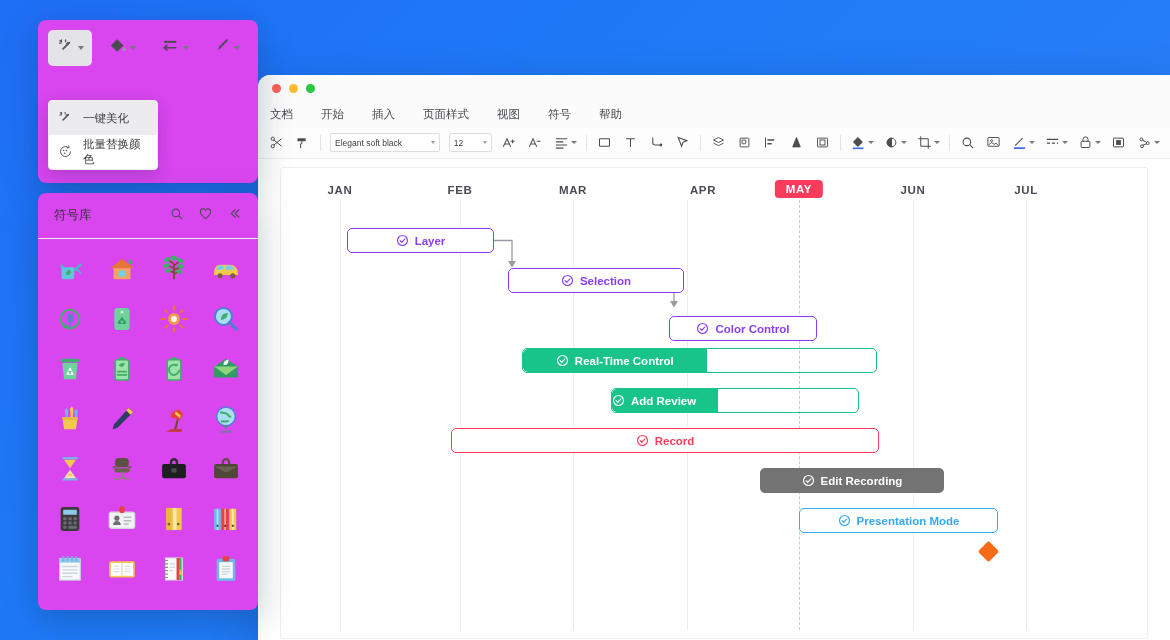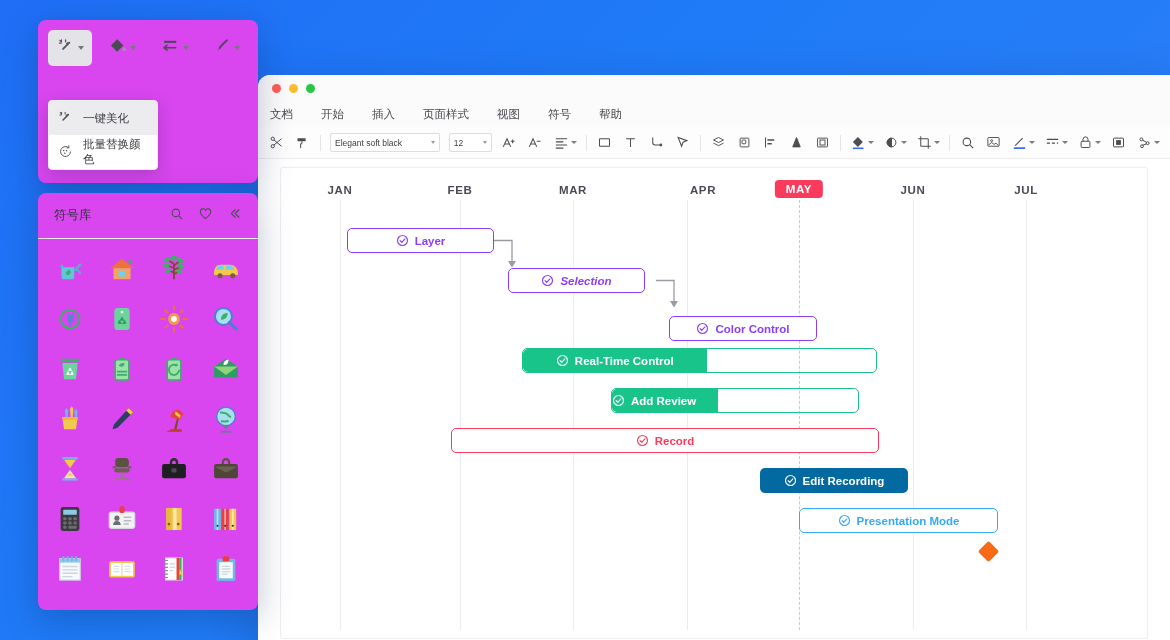--- a/index.html
+++ b/index.html
@@ -491,21 +491,21 @@
         <div class="month" style="left: 745px;">JUL</div>
         <div class="bar outline" style="left: 66px; top: 60px; width: 147px; border: 1.6px solid rgb(139, 61, 250);">
           <span class="lbl" style="color: rgb(139, 61, 250);">
             <svg class="chk" viewBox="0 0 24 24" fill="none" stroke="#8b3dfa" stroke-width="2.1">
               <circle cx="12" cy="12" r="9.2"></circle>
               <path d="M7.6 12.4l3 3 5.8-6.2" stroke-linecap="round"></path>
             </svg>
             <span>Layer</span>
           </span>
         </div>
-        <div class="bar outline" style="left: 227px; top: 100px; width: 137px; border: 1.6px solid rgb(139, 61, 250); font-style: italic;">
+        <div class="bar outline" style="left: 227px; top: 100px; width: 176px; border: 1.6px solid rgb(139, 61, 250);">
           <span class="lbl" style="color: rgb(139, 61, 250);">
             <svg class="chk" viewBox="0 0 24 24" fill="none" stroke="#8b3dfa" stroke-width="2.1">
               <circle cx="12" cy="12" r="9.2"></circle>
               <path d="M7.6 12.4l3 3 5.8-6.2" stroke-linecap="round"></path>
             </svg>
             <span>Selection</span>
           </span>
         </div>
         <div class="bar outline" style="left: 388px; top: 148px; width: 148px; border: 1.6px solid rgb(139, 61, 250);">
           <span class="lbl" style="color: rgb(139, 61, 250);">
@@ -538,21 +538,21 @@
         </div>
         <div class="bar outline" style="left: 170px; top: 260px; width: 428px; border: 1.6px solid rgb(251, 59, 92);">
           <span class="lbl" style="color: rgb(251, 59, 92);">
             <svg class="chk" viewBox="0 0 24 24" fill="none" stroke="#fb3b5c" stroke-width="2.1">
               <circle cx="12" cy="12" r="9.2"></circle>
               <path d="M7.6 12.4l3 3 5.8-6.2" stroke-linecap="round"></path>
             </svg>
             <span>Record</span>
           </span>
         </div>
-        <div class="bar solid" style="left: 479px; top: 300px; width: 148px; background: #0369a1;">
+        <div class="bar solid" style="left: 479px; top: 300px; width: 184px; background: #737373;">
           <span class="lbl" style="color: rgb(255, 255, 255);">
             <svg class="chk" viewBox="0 0 24 24" fill="none" stroke="#ffffff" stroke-width="2.1">
               <circle cx="12" cy="12" r="9.2"></circle>
               <path d="M7.6 12.4l3 3 5.8-6.2" stroke-linecap="round"></path>
             </svg>
             <span>Edit Recording</span>
           </span>
         </div>
         <div class="bar outline" style="left: 518px; top: 340px; width: 199px; border: 1.6px solid rgb(54, 169, 245);">
           <span class="lbl" style="color: rgb(54, 169, 245);">

